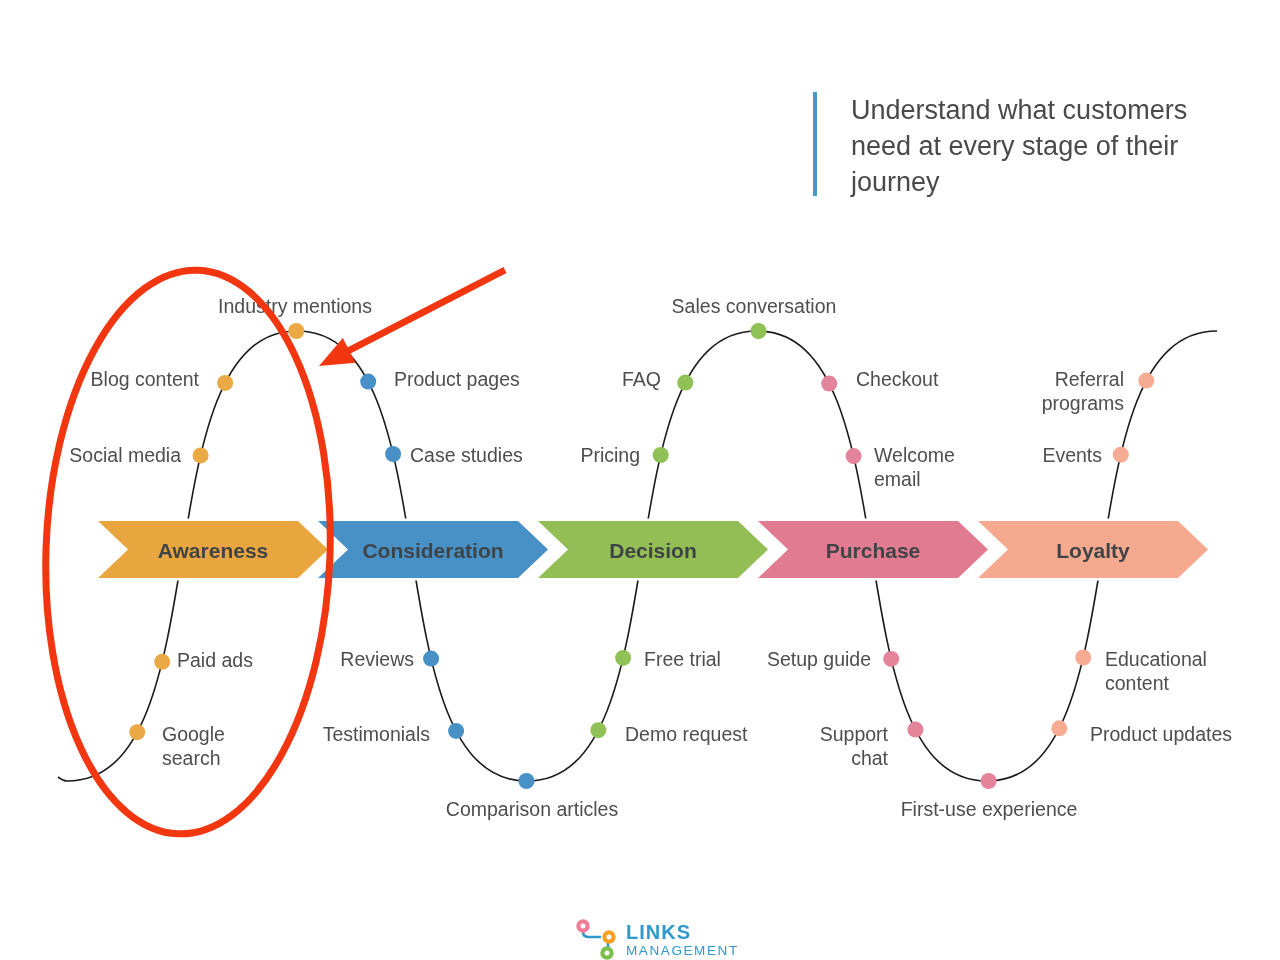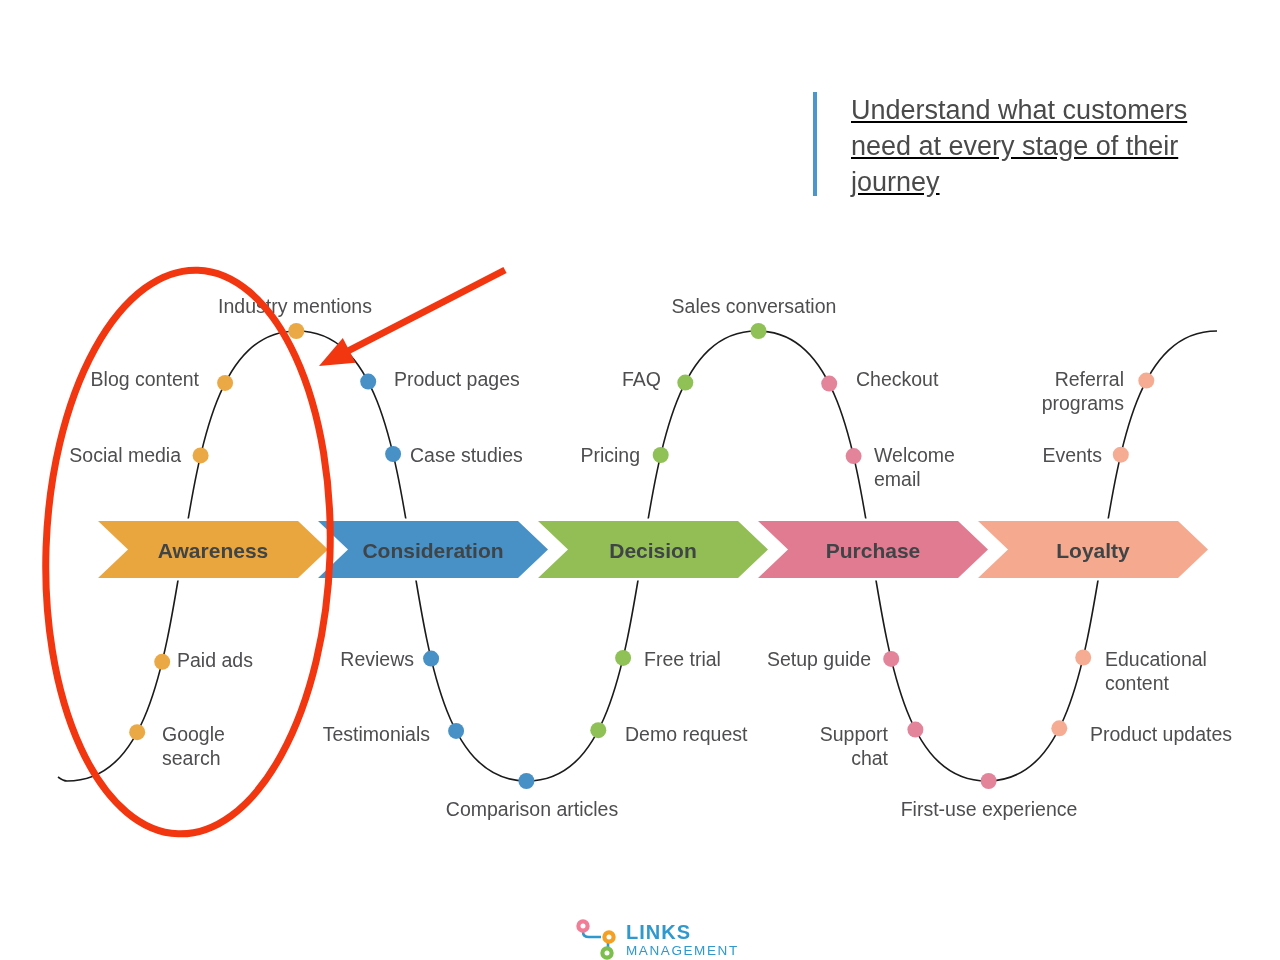--- a/index.html
+++ b/index.html
@@ -1,21 +1,21 @@
 <!DOCTYPE html>
 <html><head>
 <meta charset="utf-8">
 <style>
   html,body{margin:0;padding:0;background:#fff;}
   .page{position:relative;width:1280px;height:960px;background:#ffffff;overflow:hidden;
         font-family:"Liberation Sans",sans-serif;}
   .title-block{position:absolute;left:70px;top:76px;line-height:70px;font-weight:700;font-size:57px;}
   .title-line1{color:#4E96C8;}
   .title-line2{color:#3E3E40;}
-  .subtitle-block{position:absolute;left:813px;top:92px;display:flex;text-decoration:underline;}
+  .subtitle-block{position:absolute;left:813px;top:92px;display:flex;}
   .subtitle-bar{width:4px;height:104px;background:#4C96CE;flex:0 0 auto;}
   .subtitle-text{margin-left:34px;width:400px;font-size:27px;line-height:36px;color:#4A4A4A;
                  white-space:pre-line;}
   svg.diagram{position:absolute;left:0;top:0;width:1280px;height:960px;}
   .banner-label{font-family:"Liberation Sans",sans-serif;font-weight:700;font-size:21px;
                 fill:#3F4447;dominant-baseline:central;}
   .tp-label{font-family:"Liberation Sans",sans-serif;font-size:19.5px;fill:#4E4E50;
             dominant-baseline:central;}
   .logo{position:absolute;left:570px;top:912px;display:flex;align-items:center;}
   .logo-text{margin-left:4px;display:flex;flex-direction:column;}

